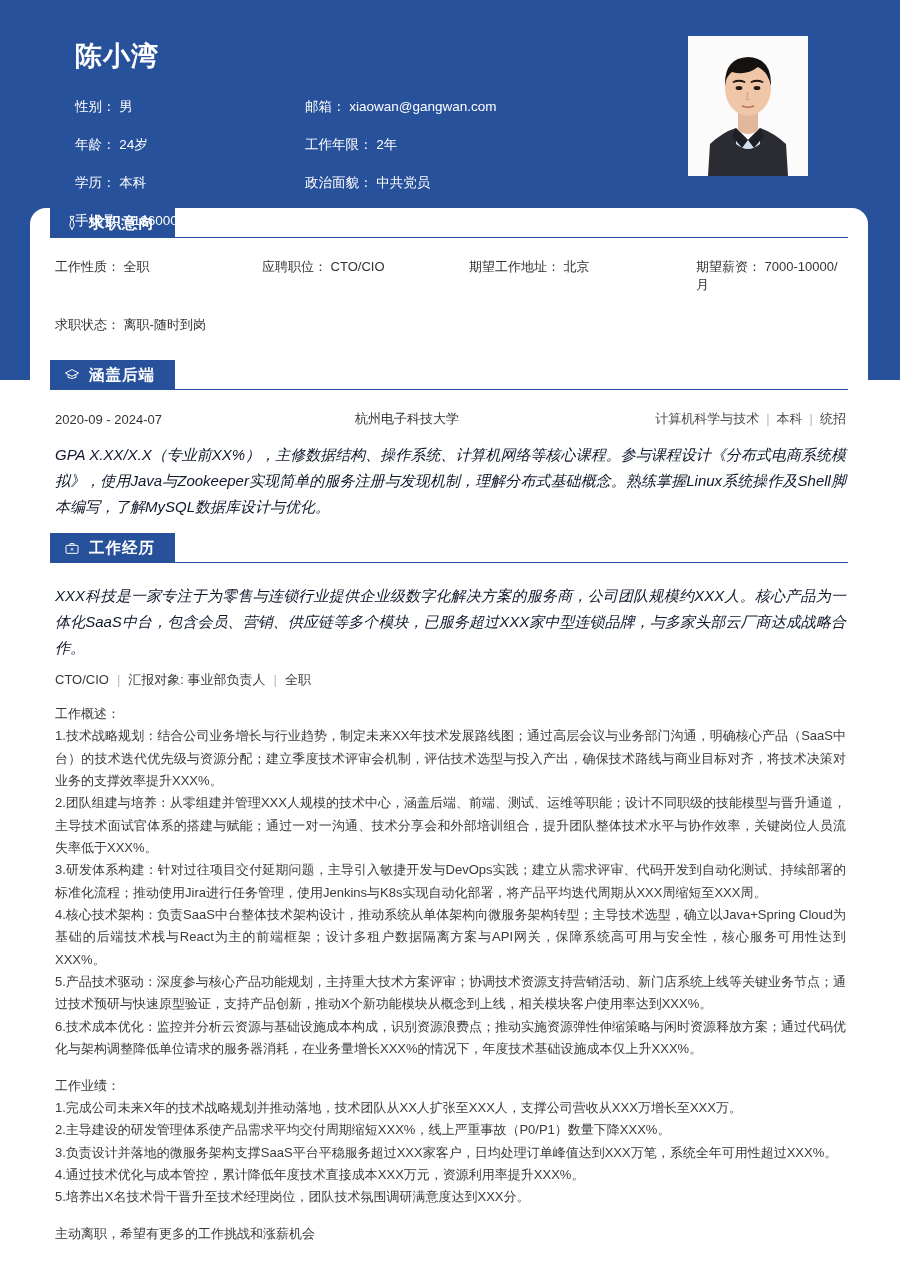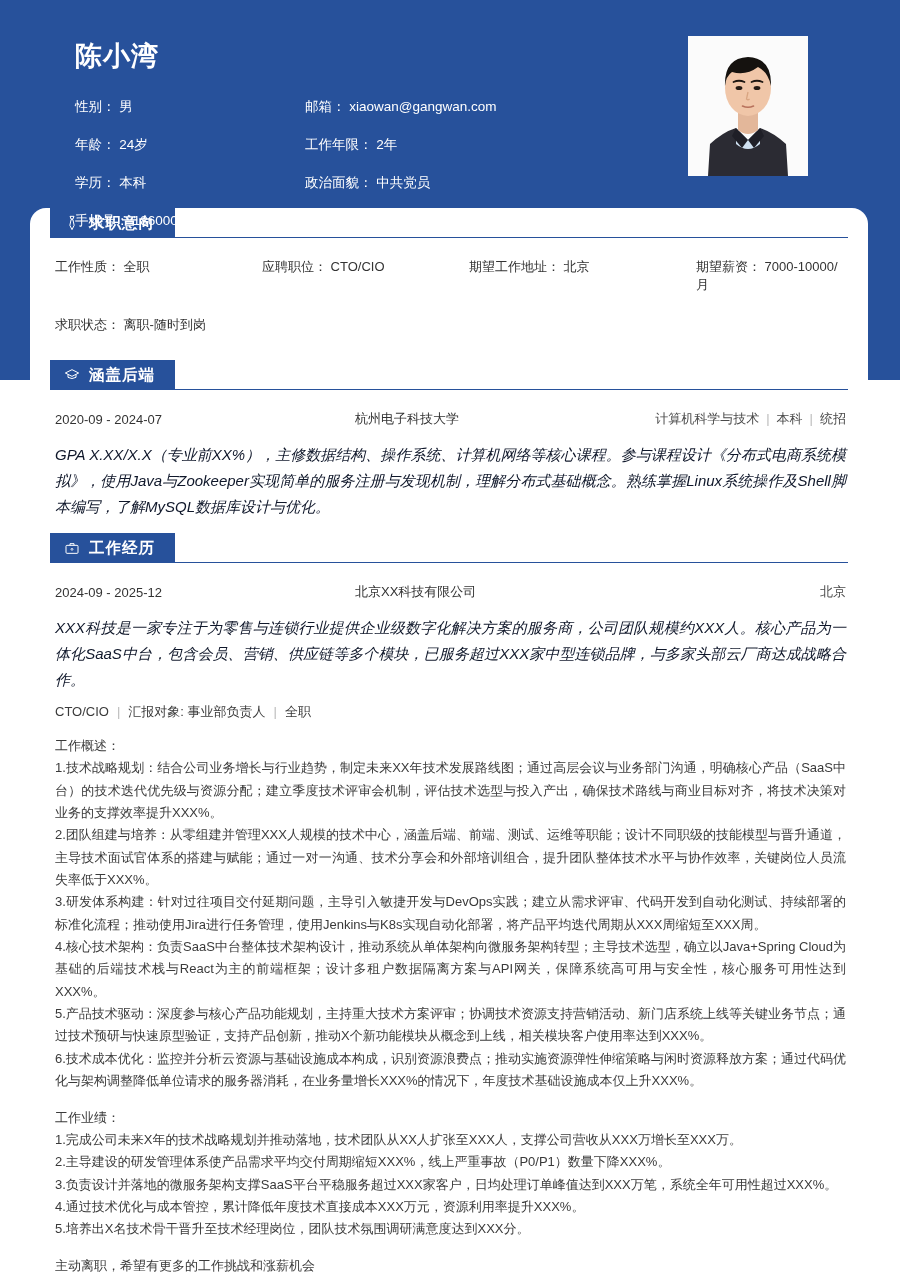--- a/index.html
+++ b/index.html
@@ -302,25 +302,20 @@
       <div class="sec-tab">
         <svg class="sec-icon" viewBox="0 0 24 24">
           <rect x="3" y="8" width="18" height="12" rx="1.5" fill="none" stroke="#ffffff" stroke-width="1.5"></rect>
           <path d="M9 8 V5.5 h6 V8" fill="none" stroke="#ffffff" stroke-width="1.5" stroke-linejoin="round"></path>
           <circle cx="12" cy="14" r="1.4" fill="none" stroke="#ffffff" stroke-width="1.3"></circle>
         </svg>
         <span class="sec-title">工作经历</span>
       </div>
     </div>
     <div class="sec-body">
-      <div class="entry-head work">
-        <span class="eh-date">2024-09 - 2025-12</span>
-        <span class="eh-org">北京XX科技有限公司</span>
-        <span class="eh-right">北京</span>
-      </div>
       <div class="para">XXX科技是一家专注于为零售与连锁行业提供企业级数字化解决方案的服务商，公司团队规模约XXX人。核心产品为一体化SaaS中台，包含会员、营销、供应链等多个模块，已服务超过XXX家中型连锁品牌，与多家头部云厂商达成战略合作。</div>
       <div class="meta-line">
         <span>CTO/CIO</span><span class="sep">|</span><span>汇报对象: 事业部负责人</span><span class="sep">|</span><span>全职</span>
       </div>
       <div class="block">工作概述：
 1.技术战略规划：结合公司业务增长与行业趋势，制定未来XX年技术发展路线图；通过高层会议与业务部门沟通，明确核心产品（SaaS中台）的技术迭代优先级与资源分配；建立季度技术评审会机制，评估技术选型与投入产出，确保技术路线与商业目标对齐，将技术决策对业务的支撑效率提升XXX%。
 2.团队组建与培养：从零组建并管理XXX人规模的技术中心，涵盖后端、前端、测试、运维等职能；设计不同职级的技能模型与晋升通道，主导技术面试官体系的搭建与赋能；通过一对一沟通、技术分享会和外部培训组合，提升团队整体技术水平与协作效率，关键岗位人员流失率低于XXX%。
 3.研发体系构建：针对过往项目交付延期问题，主导引入敏捷开发与DevOps实践；建立从需求评审、代码开发到自动化测试、持续部署的标准化流程；推动使用Jira进行任务管理，使用Jenkins与K8s实现自动化部署，将产品平均迭代周期从XXX周缩短至XXX周。
 4.核心技术架构：负责SaaS中台整体技术架构设计，推动系统从单体架构向微服务架构转型；主导技术选型，确立以Java+Spring Cloud为基础的后端技术栈与React为主的前端框架；设计多租户数据隔离方案与API网关，保障系统高可用与安全性，核心服务可用性达到XXX%。
 5.产品技术驱动：深度参与核心产品功能规划，主持重大技术方案评审；协调技术资源支持营销活动、新门店系统上线等关键业务节点；通过技术预研与快速原型验证，支持产品创新，推动X个新功能模块从概念到上线，相关模块客户使用率达到XXX%。

